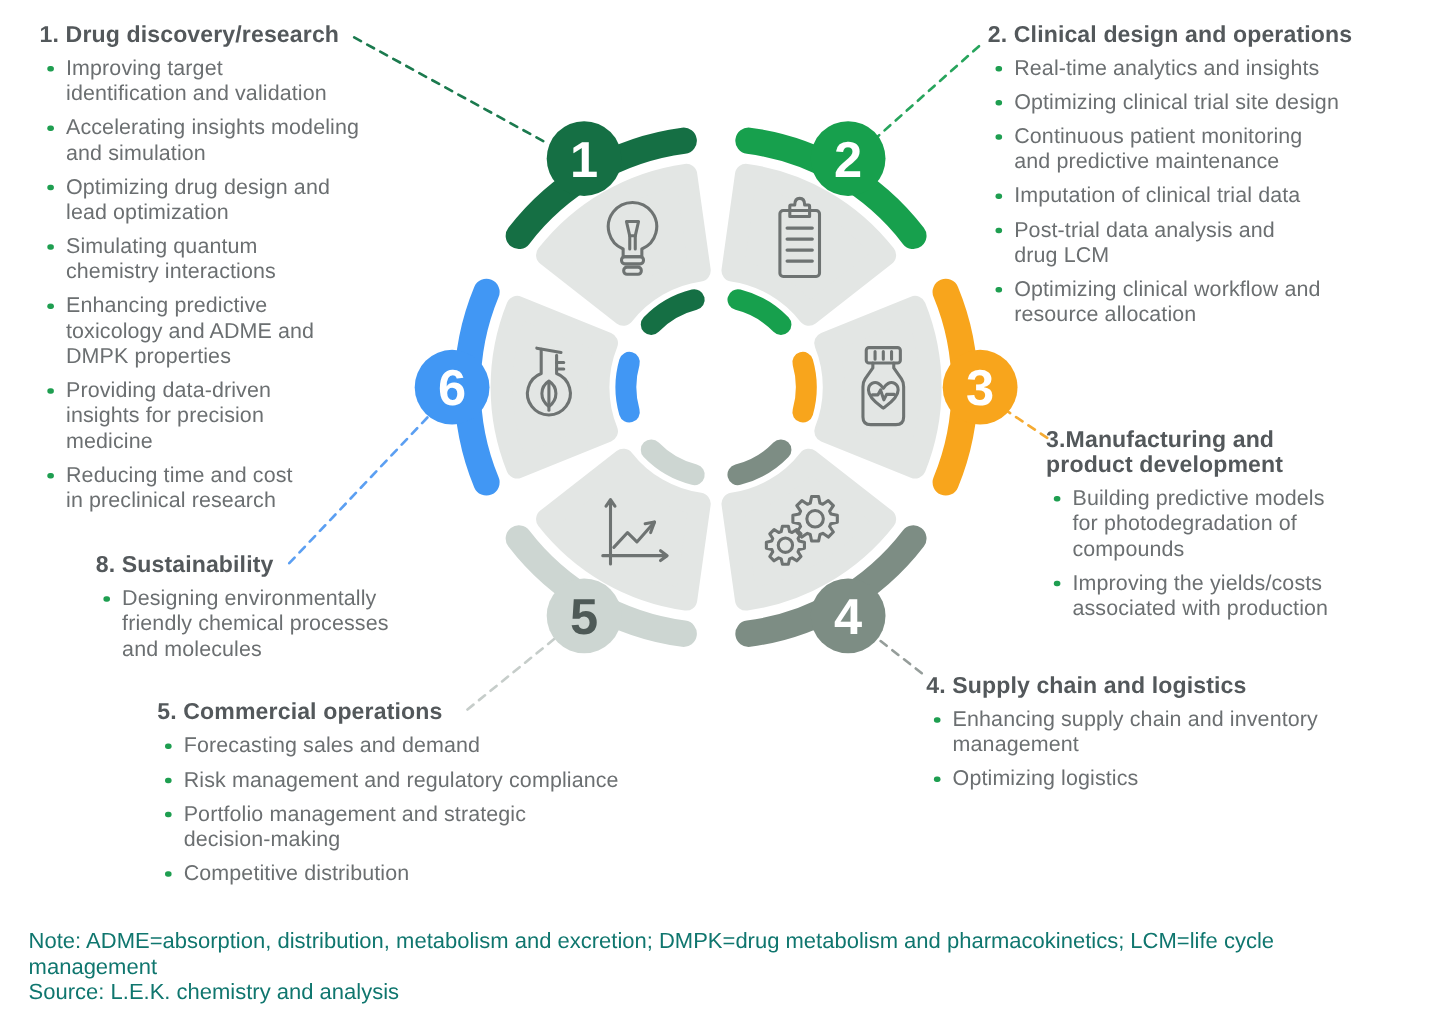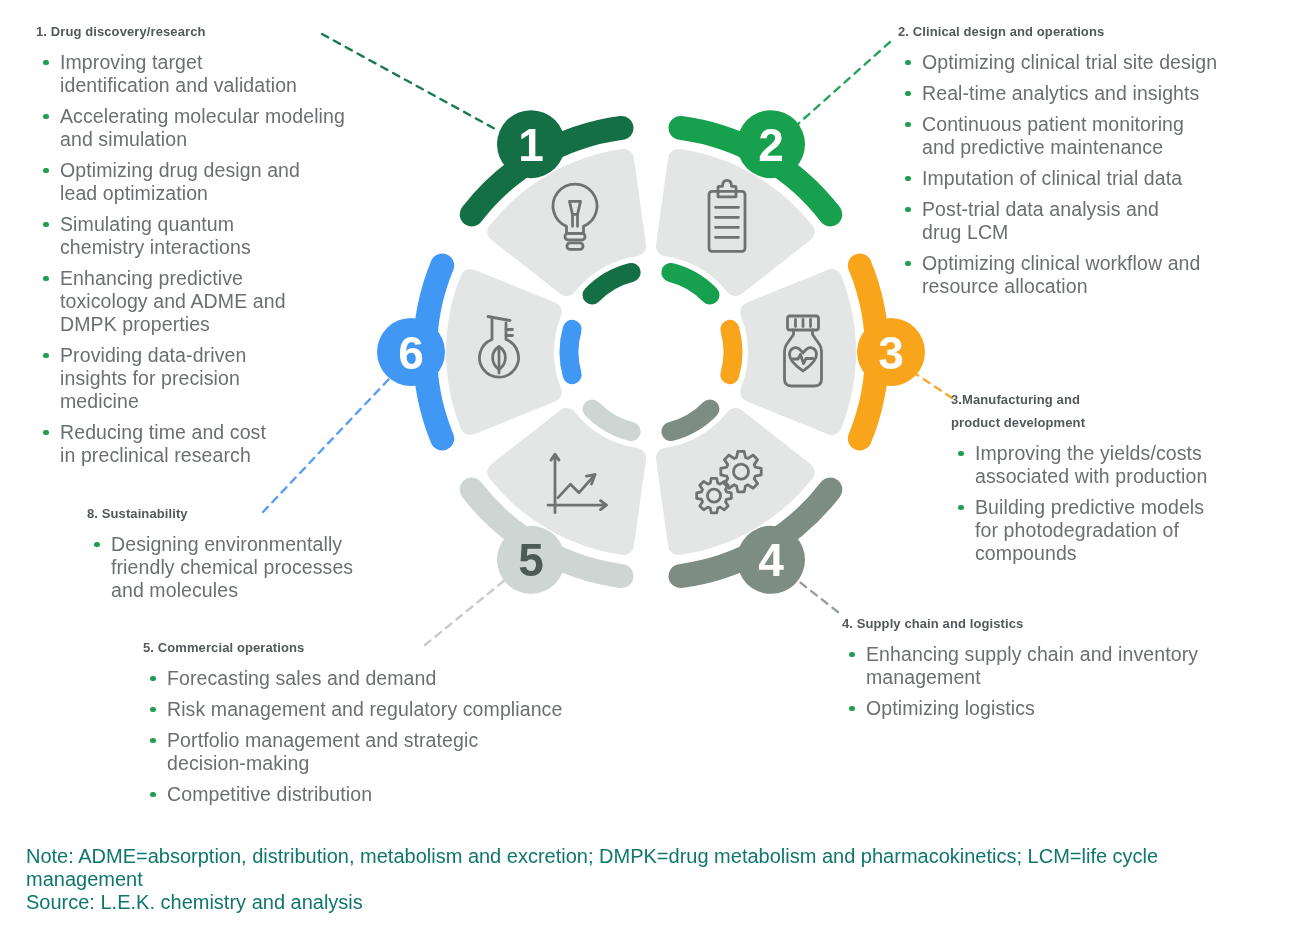--- a/index.html
+++ b/index.html
@@ -2,21 +2,21 @@
 <html><head>
 <meta charset="utf-8">
 <style>
   html,body{margin:0;padding:0;background:#ffffff;}
   .canvas{position:relative;width:1300px;height:931px;background:#ffffff;overflow:hidden;
           font-family:"Liberation Sans",sans-serif;}
   #wheel{position:absolute;left:0;top:0;width:1300px;height:931px;}
   #wheel text{font-family:"Liberation Sans",sans-serif;}
   .icn{fill:none;stroke:#6e7372;stroke-width:2.8;stroke-linecap:round;stroke-linejoin:round;}
   .txt{position:absolute;color:#6b6f71;font-size:19.5px;line-height:23px;letter-spacing:.1px;}
-  .txt h3{margin:0 0 8px 0;font-size:13px;line-height:23px;font-weight:700;color:#53585b;
+  .txt h3{margin:0 0 8px 0;font-size:21px;line-height:23px;font-weight:700;color:#53585b;
           white-space:pre-line;letter-spacing:.1px;}
   .txt ul{list-style:none;margin:0;padding:0;}
   .txt li{position:relative;padding-left:24px;margin-bottom:8px;white-space:pre-line;}
   .dot{position:absolute;left:7px;top:8.5px;width:5.5px;height:5.5px;border-radius:50%;background:#1e9e50;}
   .s1{left:36px;top:20px;width:412px;}
   .s2{left:898px;top:20px;width:398px;}
   .s3{left:951px;top:388px;width:335px;}
   .s4{left:842px;top:612px;width:452px;}
   .s5{left:143px;top:636px;width:525px;}
   .s6{left:87px;top:502px;width:372px;}
@@ -136,63 +136,63 @@
         <use href="#icon-flask-leaf" x="449" y="302" width="100" height="100"></use>
       </g>
     </svg>
 
   <section class="txt s1">
     <h3>1. Drug discovery/research</h3>
     <ul>
 
     <li><span class="dot"></span><span class="it">Improving target
 identification and validation</span></li>
-        <li><span class="dot"></span><span class="it">Accelerating molecular modeling
+        <li><span class="dot"></span><span class="it">Accelerating insights modeling
 and simulation</span></li>
         <li><span class="dot"></span><span class="it">Optimizing drug design and
 lead optimization</span></li>
         <li><span class="dot"></span><span class="it">Simulating quantum
 chemistry interactions</span></li>
         <li><span class="dot"></span><span class="it">Enhancing predictive
 toxicology and ADME and
 DMPK properties</span></li>
         <li><span class="dot"></span><span class="it">Providing data-driven
 insights for precision
 medicine</span></li>
         <li><span class="dot"></span><span class="it">Reducing time and cost
 in preclinical research</span></li>
       </ul>
   </section>
 
   <section class="txt s2">
     <h3>2. Clinical design and operations</h3>
     <ul>
 
-    <li><span class="dot"></span><span class="it">Optimizing clinical trial site design</span></li>
-        <li><span class="dot"></span><span class="it">Real-time analytics and insights</span></li>
+    <li><span class="dot"></span><span class="it">Real-time analytics and insights</span></li>
+        <li><span class="dot"></span><span class="it">Optimizing clinical trial site design</span></li>
         <li><span class="dot"></span><span class="it">Continuous patient monitoring
 and predictive maintenance</span></li>
         <li><span class="dot"></span><span class="it">Imputation of clinical trial data</span></li>
         <li><span class="dot"></span><span class="it">Post-trial data analysis and
 drug LCM</span></li>
         <li><span class="dot"></span><span class="it">Optimizing clinical workflow and
 resource allocation</span></li>
       </ul>
   </section>
 
   <section class="txt s3">
     <h3>3.Manufacturing and
 product development</h3>
     <ul>
 
-    <li><span class="dot"></span><span class="it">Improving the yields/costs
-associated with production</span></li>
-        <li><span class="dot"></span><span class="it">Building predictive models
+    <li><span class="dot"></span><span class="it">Building predictive models
 for photodegradation of
 compounds</span></li>
+        <li><span class="dot"></span><span class="it">Improving the yields/costs
+associated with production</span></li>
       </ul>
   </section>
 
   <section class="txt s4">
     <h3>4. Supply chain and logistics</h3>
     <ul>
 
     <li><span class="dot"></span><span class="it">Enhancing supply chain and inventory
 management</span></li>
         <li><span class="dot"></span><span class="it">Optimizing logistics</span></li>

